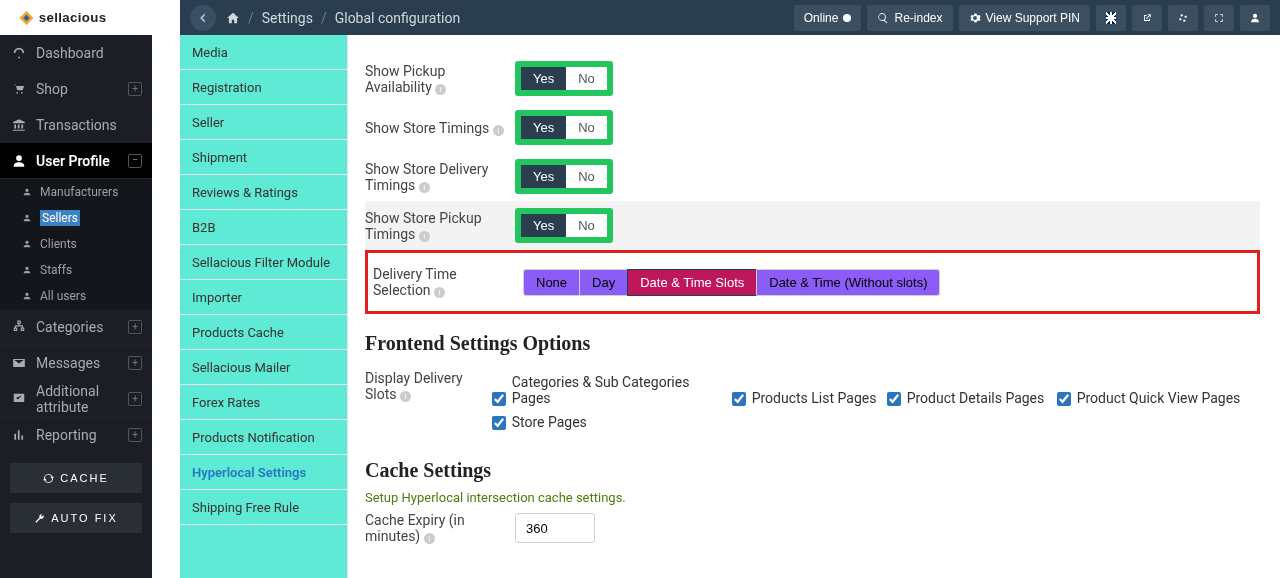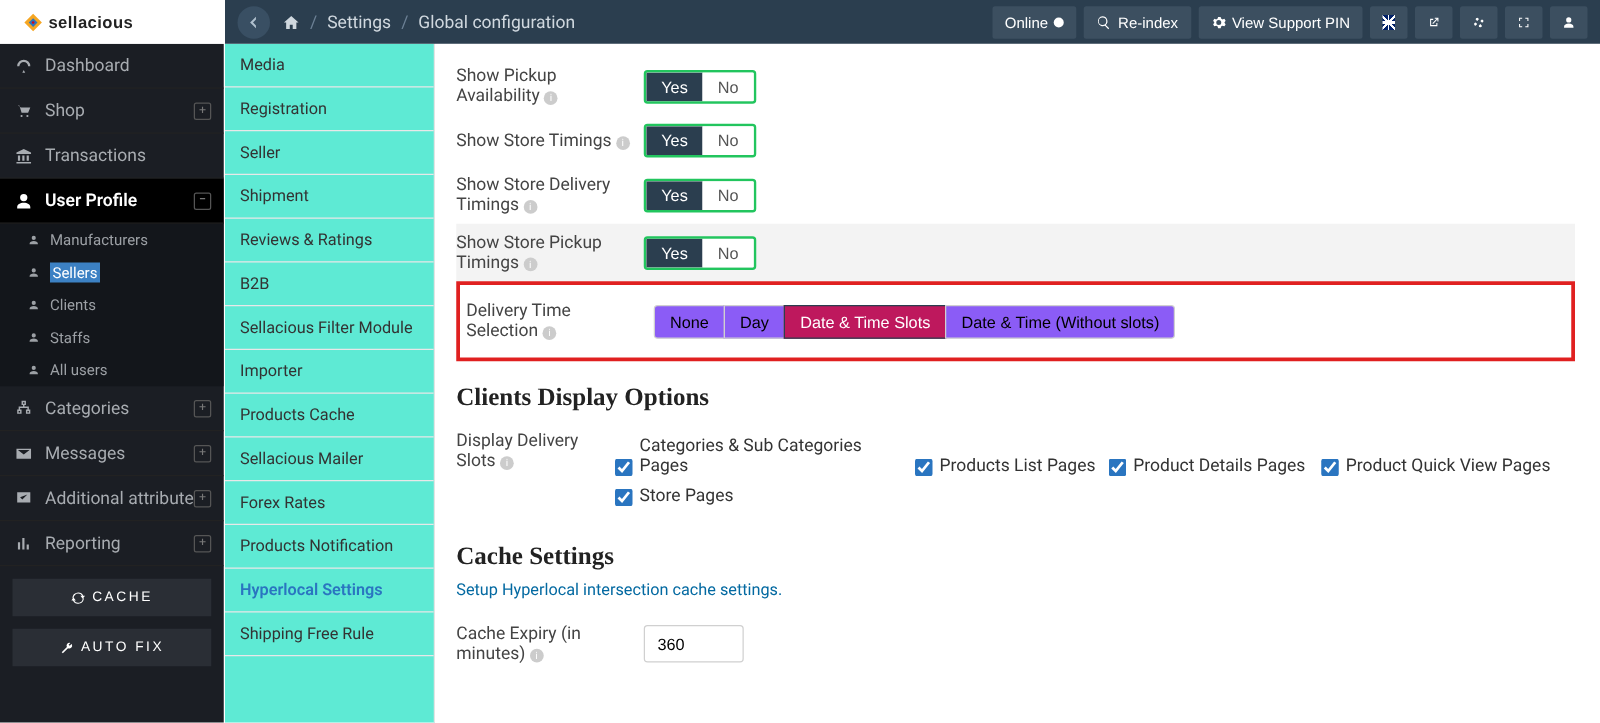--- a/index.html
+++ b/index.html
@@ -18,21 +18,21 @@
 .header-right { margin-left: auto; display: flex; gap: 6px; align-items: center; }
 .hbtn { background: #3c4f60; color: #fff; border: none; height: 26px; padding: 0 10px; border-radius: 2px; font-size: 12px; cursor: pointer; display: flex; align-items: center; gap: 5px; }
 .hbtn svg { width: 12px; height: 12px; fill: #fff; }
 .hbtn-icon { width: 30px; justify-content: center; }
 .online-dot { width: 8px; height: 8px; border-radius: 50%; background: #fff; display:inline-block; }
 .flag { width: 20px; height: 12px; background: linear-gradient(to bottom, #012169 0%, #012169 100%); position: relative; display:inline-block; }
 .flag::before { content:""; position:absolute; inset:0; background: linear-gradient(45deg, transparent 44%, #fff 44%, #fff 56%, transparent 56%), linear-gradient(-45deg, transparent 44%, #fff 44%, #fff 56%, transparent 56%); }
 .flag::after { content:""; position:absolute; inset:0; background: linear-gradient(to bottom, transparent 40%, #fff 40%, #fff 60%, transparent 60%), linear-gradient(to right, transparent 44%, #fff 44%, #fff 56%, transparent 56%); }
 
 
-.sidebar { position: fixed; left: 0; top: 35px; bottom: 0; width: 179px; background: #1b1e24; color: #a8acb1; overflow: hidden; }
+.sidebar { position: fixed; left: 0; top: 35px; bottom: 0; width: 152px; background: #1b1e24; color: #a8acb1; overflow: hidden; }
 .side-item { display: flex; align-items: center; height: 36px; padding: 0 12px; font-size: 14px; cursor: pointer; border-bottom: 1px solid #222; position: relative; }
 .side-item svg { width: 14px; height: 14px; fill: #a8acb1; margin-right: 10px; flex-shrink: 0; }
 .side-item.active { background: #000; color: #fff; font-weight: 600; }
 .side-item.active svg { fill: #fff; }
 .side-item .plus { position: absolute; right: 10px; width: 14px; height: 14px; border: 1px solid #555; border-radius: 2px; font-size: 10px; line-height: 12px; text-align: center; color: #777; }
 .side-item .minus { position: absolute; right: 10px; width: 14px; height: 14px; border: 1px solid #555; border-radius: 2px; font-size: 10px; line-height: 10px; text-align: center; color: #777; }
 .sub-items { background: #13161b; }
 .sub-item { display: flex; align-items: center; height: 26px; padding-left: 22px; font-size: 12px; color: #9ca0a5; cursor: pointer; }
 .sub-item svg { width: 10px; height: 10px; fill: #9ca0a5; margin-right: 8px; }
 .sub-item .lbl { }
@@ -46,34 +46,34 @@
 .tab-item { height: 35px; display: flex; align-items: center; padding: 0 12px; border-bottom: 1px solid #e8e8e8; font-size: 13px; color: #333; cursor: pointer; }
 .tab-item.active { color: #2a75c0; font-weight: 600; }
 
 
 .main { position: fixed; left: 360px; top: 35px; right: 0; bottom: 0; overflow-y: hidden; padding: 0 20px 40px 5px; }
 .field-row { display: flex; align-items: center; padding: 7px 0; }
 .field-row.shade { background: #f3f3f3; }
 .fr-label { width: 150px; padding-right: 10px; font-size: 14px; color: #444; }
 .info { display:inline-block; width:11px; height:11px; border-radius:50%; background:#ccc; color:#fff; font-size:8px; text-align:center; line-height:11px; }
 
-.yn-group { display: flex; border-radius: 3px; overflow: hidden; border: 2px solid #22c55e; }
+.yn-group { display: flex; border-radius: 3px; overflow: hidden; border: 6px solid #22c55e; }
 .yn-btn { padding: 4px 12px; font-size: 13px; cursor: pointer; background: #fff; border: none; color: #555; }
 .yn-btn.on { background: #2b3e4f; color: #fff; }
 
 .radio-group { display: flex; }
 .radio-btn { padding: 5px 12px; border: 1px solid #d0d0d0; font-size: 13px; background: #8b5cf6; cursor: pointer; margin-left: -1px; }
 .radio-btn:first-child { border-top-left-radius: 3px; border-bottom-left-radius: 3px; margin-left: 0; }
 .radio-btn:last-child { border-top-right-radius: 3px; border-bottom-right-radius: 3px; }
 .radio-btn.on { background: #be185d; color: #fff; border-color: #2b3e4f; }
 
 .highlight-box { border: 3px solid #e02020; padding: 6px 0; }
 
 h2.sec { font-family: Georgia, "Times New Roman", serif; font-weight: 700; font-size: 20px; color: #222; margin: 18px 0 8px 0; }
-.sec-desc { font-size: 13px; color: #0369a1; margin-bottom: 12px; }
+.sec-desc { font-size: 13px; color: #4d7c0f; }
 
 .check-grid { display: flex; flex-wrap: wrap; gap: 0; }
 .check-item { width: 195px; display: flex; align-items: flex-end; padding: 4px 0; font-size: 14px; color: #333; }
 .check-item input[type="checkbox"] { width: 14px; height: 14px; accent-color: #2a75c0; margin-right: 6px; }
 
 .text-input { border: 1px solid #d0d0d0; border-radius: 3px; height: 30px; padding: 0 10px; width: 80px; font-size: 13px; }
 </style>
 </head>
 <body>
 
@@ -312,21 +312,21 @@
       <div class="fr-label"><span>Delivery Time Selection</span> <span class="info">i</span></div>
       <div class="radio-group">
         <button class="radio-btn">None</button>
         <button class="radio-btn">Day</button>
         <button class="radio-btn on">Date &amp; Time Slots</button>
         <button class="radio-btn">Date &amp; Time (Without slots)</button>
       </div>
     </div>
   </div>
 
-  <h2 class="sec">Clients Display Options</h2>
+  <h2 class="sec">Frontend Settings Options</h2>
 
   <div class="field-row" style="align-items:flex-start">
     <div class="fr-label" style="width:155px"><span>Display Delivery Slots</span> <span class="info">i</span></div>
     <div class="check-grid">
       <label class="check-item" style="width:240px">
           <input type="checkbox" checked="" style="">
           <span>Categories &amp; Sub Categories Pages</span>
         </label>
       <label class="check-item" style="width:155px">
           <input type="checkbox" checked="" style="">

